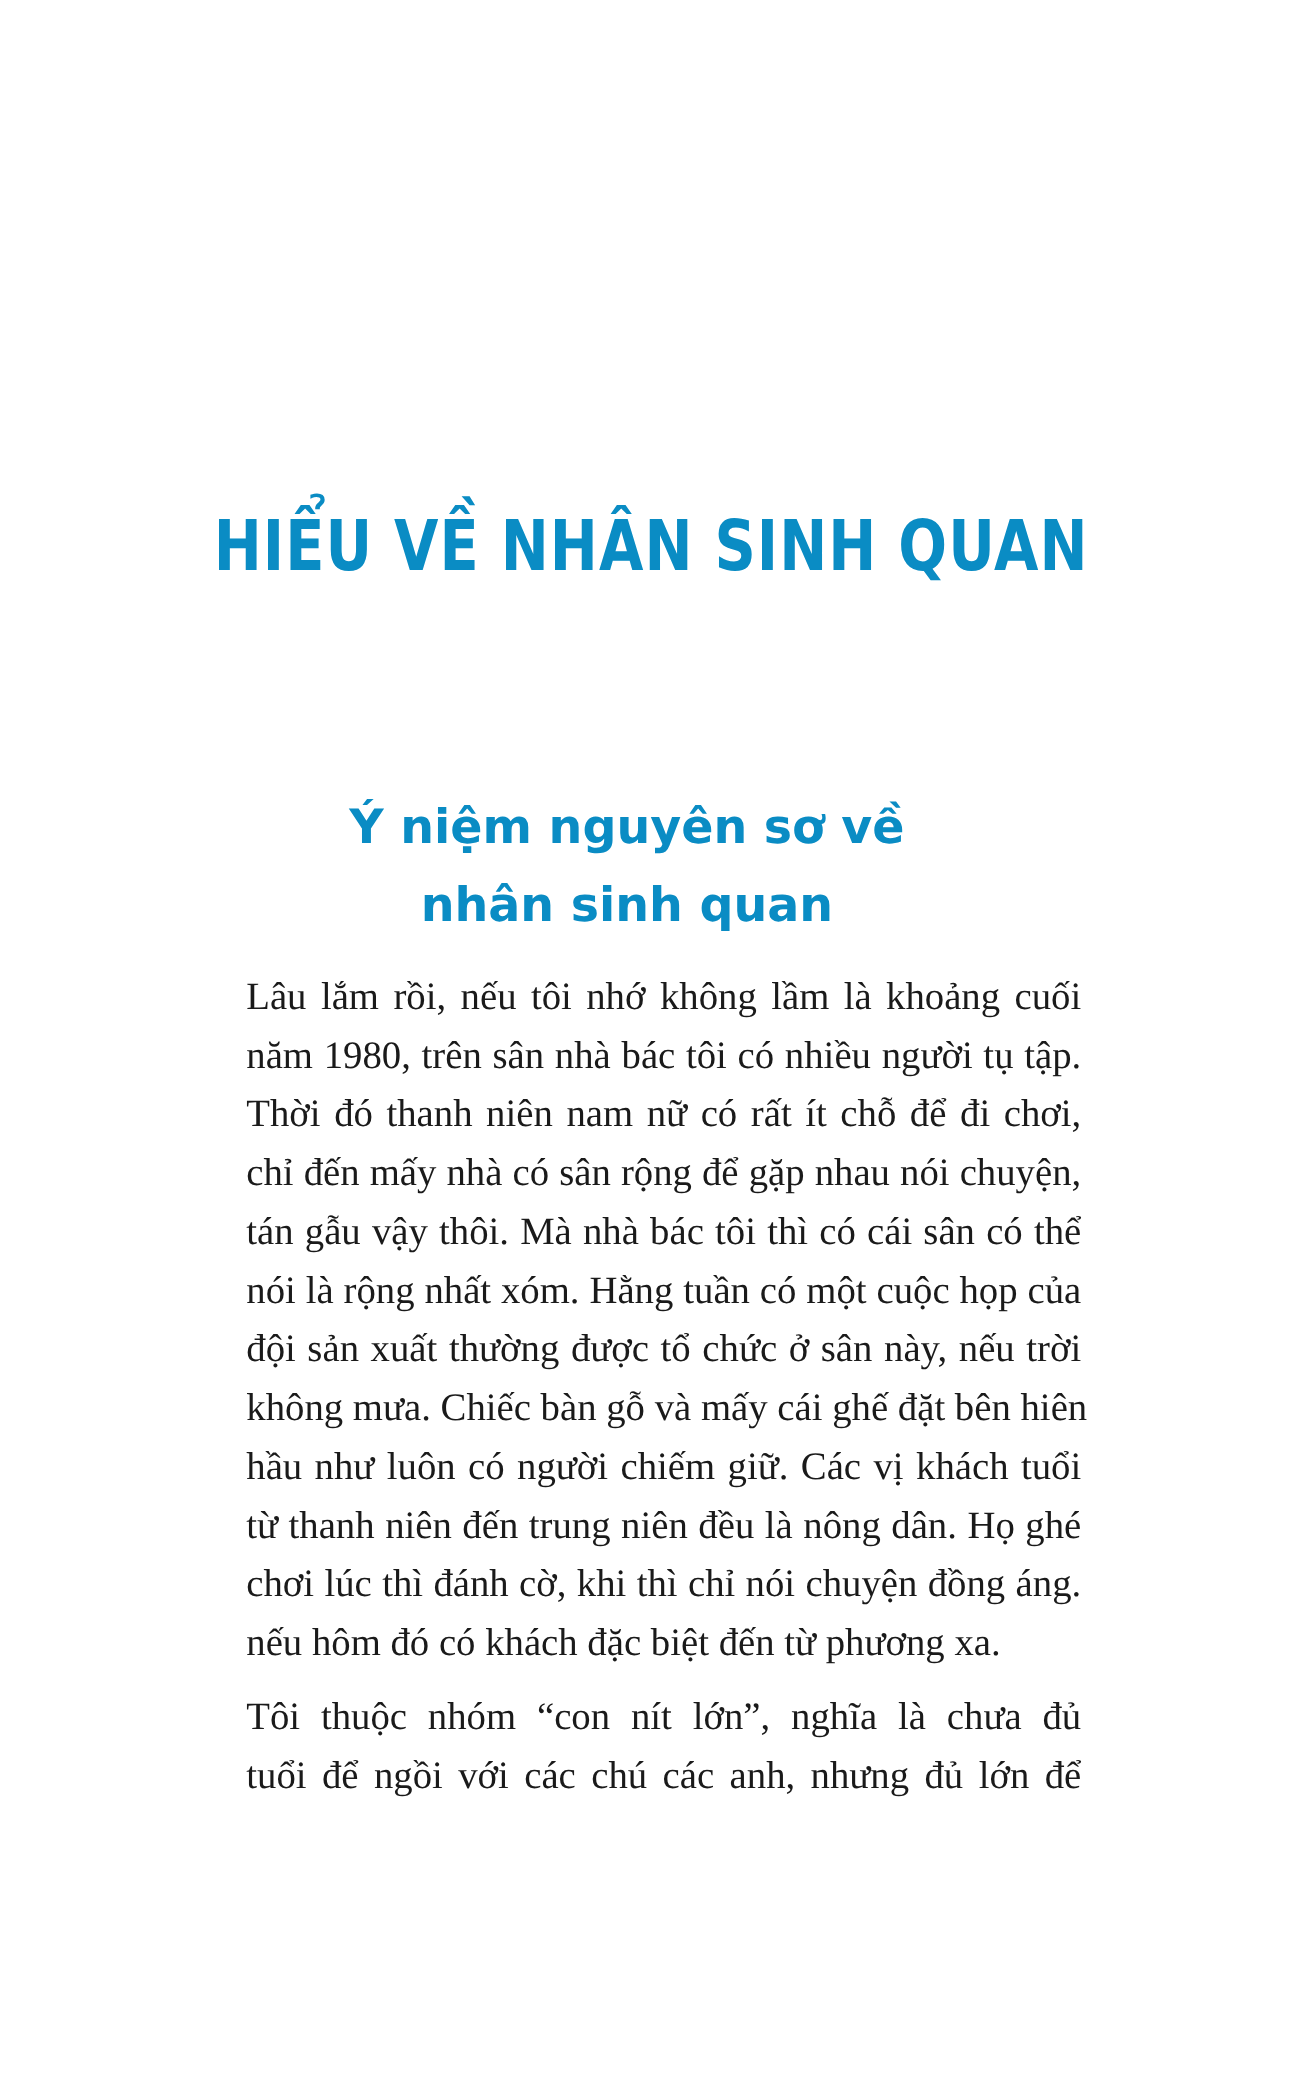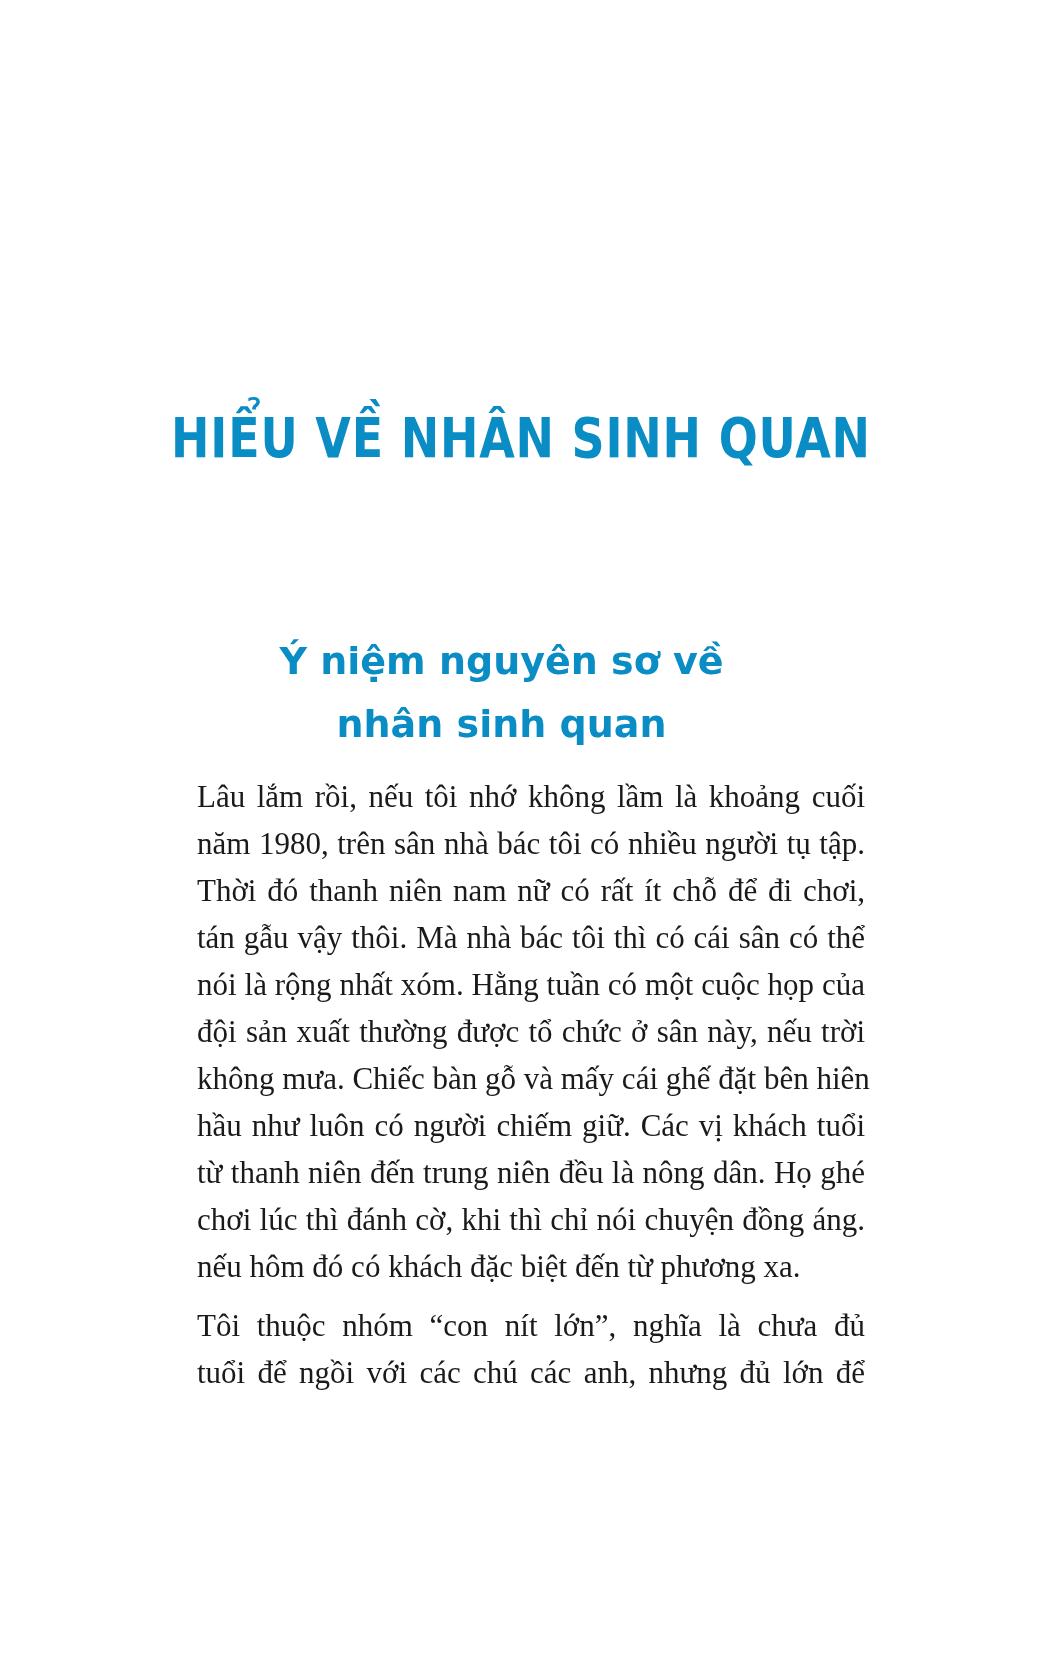--- a/index.html
+++ b/index.html
@@ -87,20 +87,21 @@
   <h2 class="section-title">
     <span>Ý niệm nguyên sơ về</span>
     <span>nhân sinh quan</span>
   </h2>
 
   <div class="body-text">
     <p class="para">
       <span class="line">Lâu lắm rồi, nếu tôi nhớ không lầm là khoảng cuối</span>
       <span class="line">năm 1980, trên sân nhà bác tôi có nhiều người tụ tập.</span>
       <span class="line">Thời đó thanh niên nam nữ có rất ít chỗ để đi chơi,</span>
+      <span class="line">chỉ đến mấy nhà có sân rộng để gặp nhau nói chuyện,</span>
       <span class="line">tán gẫu vậy thôi. Mà nhà bác tôi thì có cái sân có thể</span>
       <span class="line">nói là rộng nhất xóm. Hằng tuần có một cuộc họp của</span>
       <span class="line">đội sản xuất thường được tổ chức ở sân này, nếu trời</span>
       <span class="line">không mưa. Chiếc bàn gỗ và mấy cái ghế đặt bên hiên</span>
       <span class="line">hầu như luôn có người chiếm giữ. Các vị khách tuổi</span>
       <span class="line">từ thanh niên đến trung niên đều là nông dân. Họ ghé</span>
       <span class="line">chơi lúc thì đánh cờ, khi thì chỉ nói chuyện đồng áng.</span>
       <span class="line last">nếu hôm đó có khách đặc biệt đến từ phương xa.</span>
     </p>
     <p class="para">

